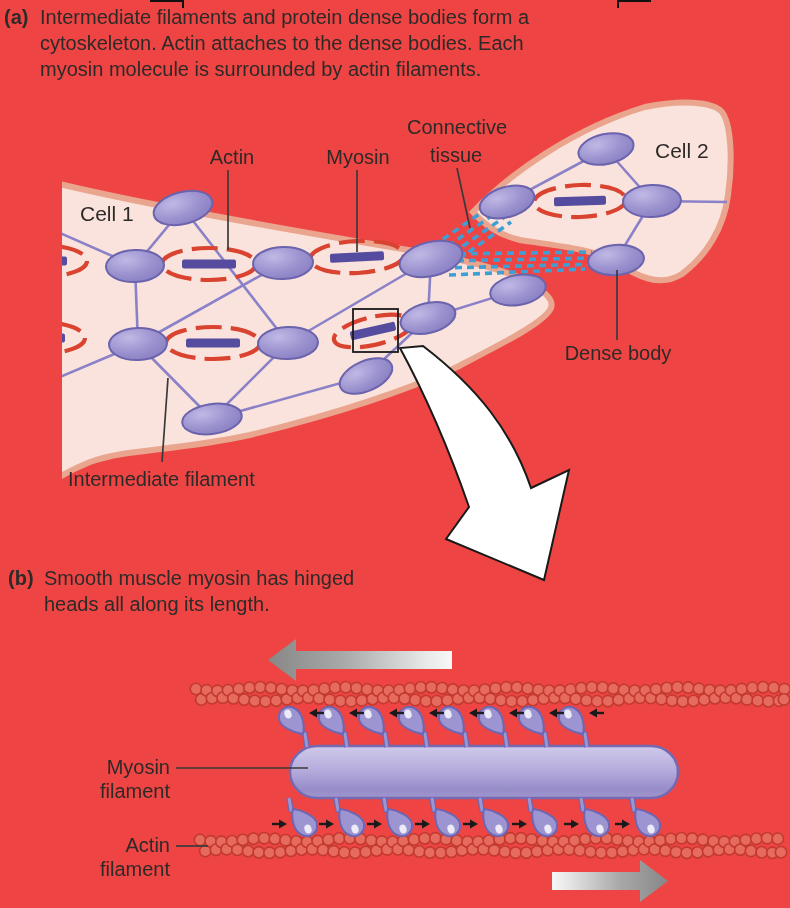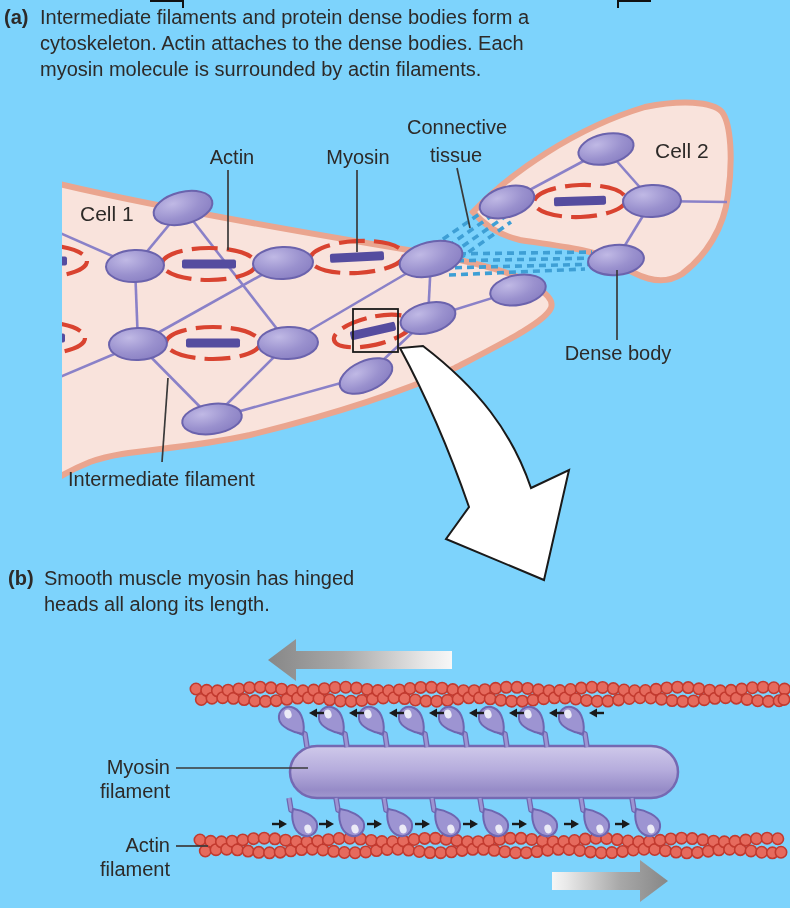--- a/index.html
+++ b/index.html
@@ -1,16 +1,16 @@
 <!DOCTYPE html>
 <html><head>
 <meta charset="utf-8">
 <style>
   html,body{margin:0;padding:0;background:#ffffff;}
-  .page{position:relative;width:790px;height:908px;background:#7dd3fc;
+  .page{position:relative;width:790px;height:908px;background:#ef4444;
         font-family:"Liberation Sans",sans-serif;overflow:hidden;}
   svg{display:block;}
   text{fill:#2d2a28;font-family:"Liberation Sans",sans-serif;}
   .cap{font-size:20px;}
   .b{font-weight:bold;}
   .lbl{font-size:20px;}
   .cell-lbl{font-size:21px;}
 </style>
 </head>
 <body>

